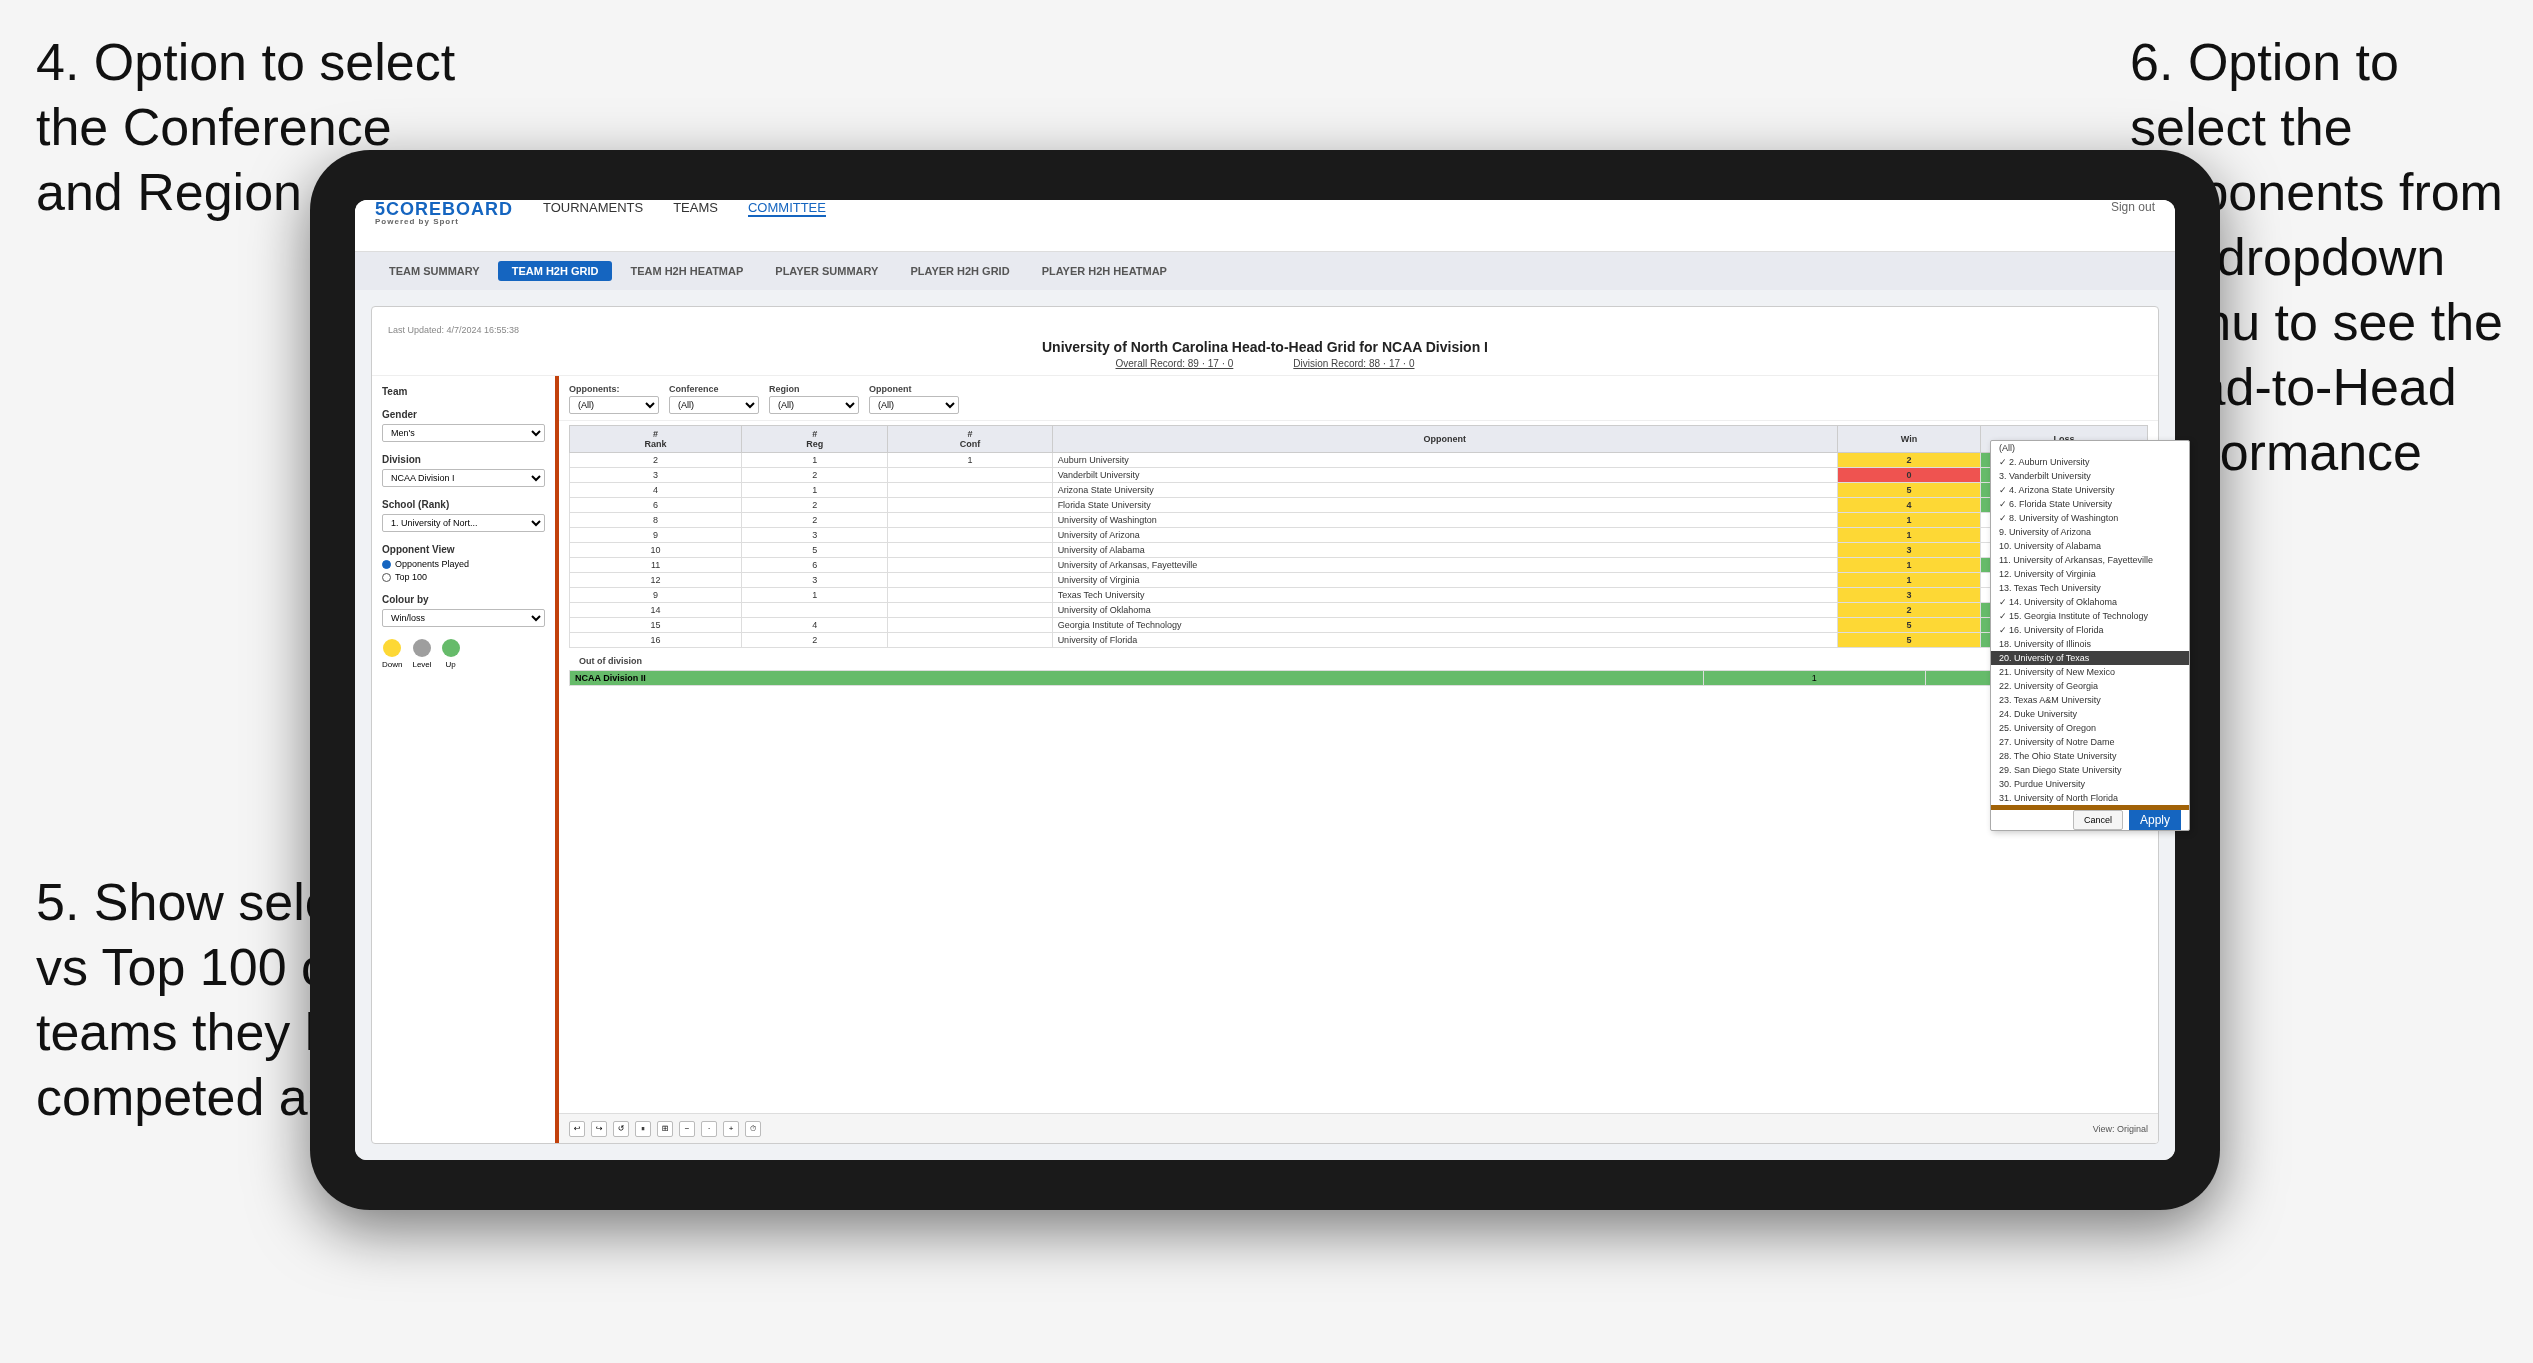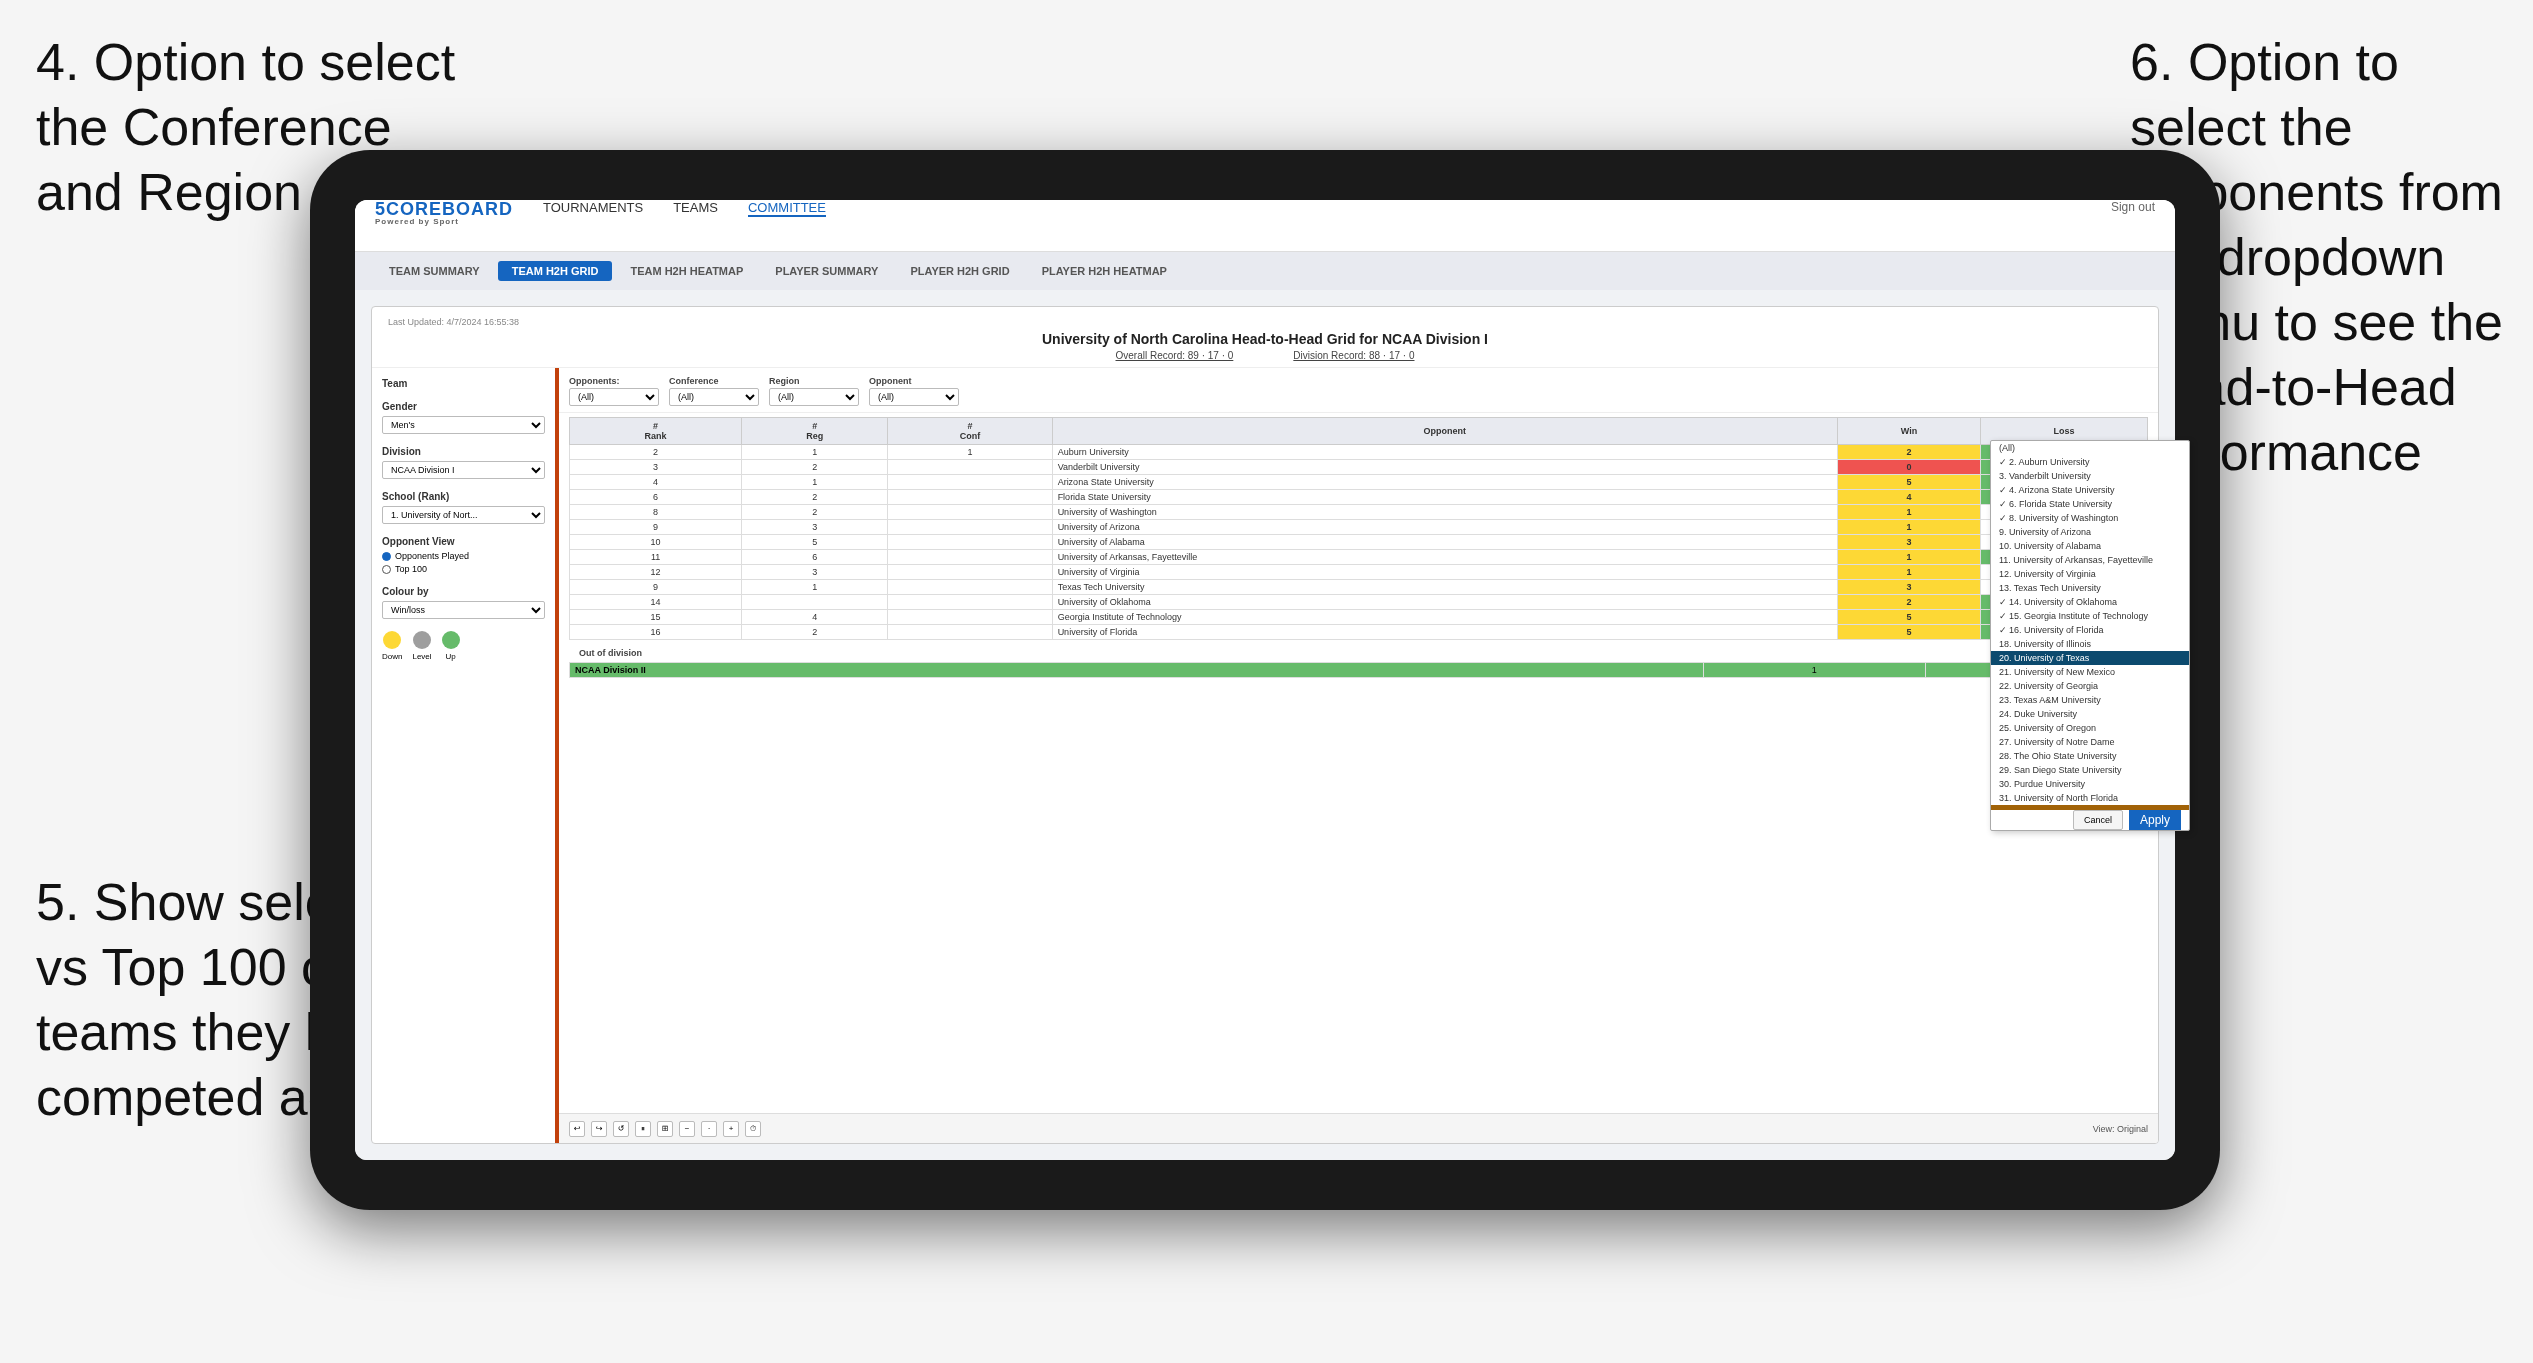--- a/index.html
+++ b/index.html
@@ -135,21 +135,21 @@
       background: #fff;
       border: 1px solid #ccc;
       border-radius: 4px;
       flex: 1;
       display: flex;
       flex-direction: column;
       overflow: hidden;
     }
 
     .card-header {
-      padding: 10px 16px 6px;
+      padding: 18px 16px 6px;
       border-bottom: 1px solid #eee;
     }
 
     .card-meta {
       font-size: 9px;
       color: #888;
       margin-bottom: 4px;
     }
 
     .card-title {
@@ -350,21 +350,21 @@
       font-size: 9px;
       z-index: 10;
       box-shadow: 2px 2px 6px rgba(0,0,0,0.2);
     }
 
     .dropdown-item {
       padding: 2px 8px;
       cursor: pointer;
       color: #333;
     }
-    .dropdown-item.selected { background: #0c4a6e; color: #fff; }
+    .dropdown-item.selected { background: #404040; color: #fff; }
 
     .dropdown-actions {
       display: flex;
       justify-content: flex-end;
       gap: 6px;
       padding: 0 8px;
       border-top: 5px solid #a16207;
     }
 
     .btn-cancel {

